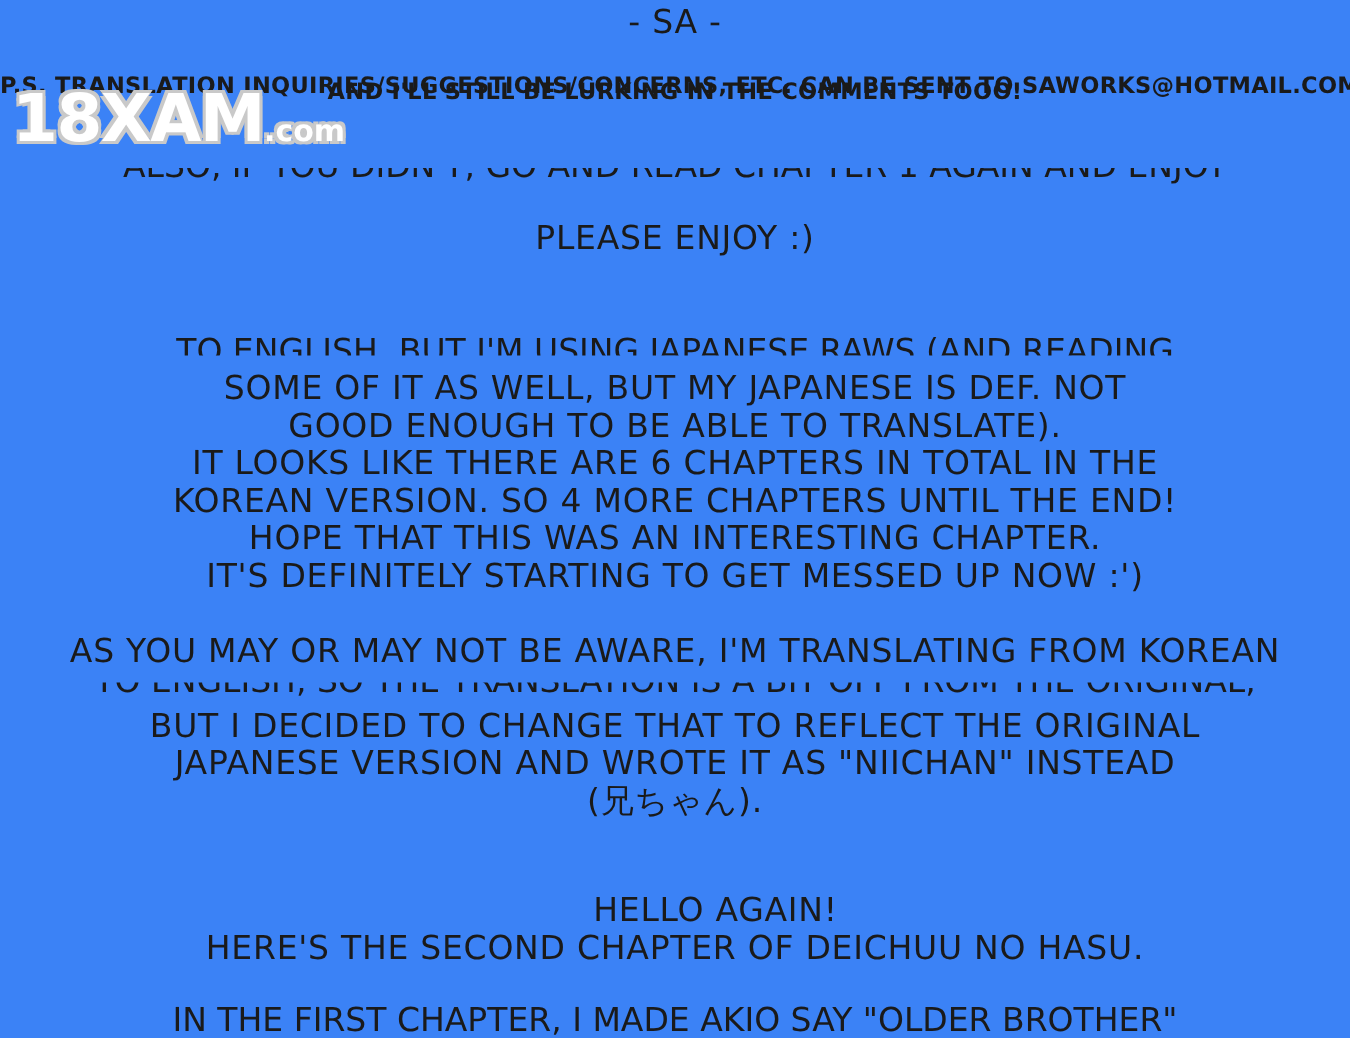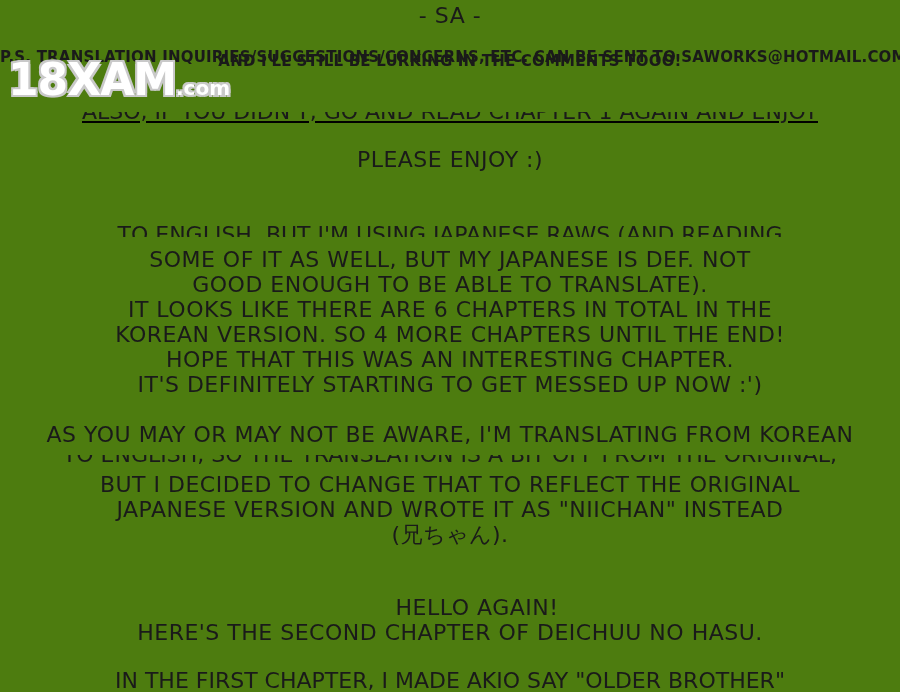--- a/index.html
+++ b/index.html
@@ -11,21 +11,21 @@
     height: 692px;
     background: #ffffff;
     font-family: "DejaVu Sans", sans-serif;
     overflow: hidden;
     position: relative;
   }
   .page {
     position: relative;
     width: 900px;
     height: 692px;
-    background: #4d7c0f;
+    background: #3b82f6;
   }
   .line {
     position: absolute;
     left: 0;
     width: 900px;
     text-align: center;
     color: #1a1a1a;
     font-family: "DejaVu Sans", sans-serif;
     letter-spacing: 0.5px;
     white-space: nowrap;
@@ -87,21 +87,21 @@
 </head>
 <body>
 
 <div class="page">
 
   <div class="line big" style="top:4px;">- SA -</div>
 
   <div class="line small" style="top:50px;">P.S. TRANSLATION INQUIRIES/SUGGESTIONS/CONCERNS, ETC. CAN BE SENT TO SAWORKS@HOTMAIL.COM</div>
   <div class="line small" style="top:54px;">AND I'LL STILL BE LURKING IN THE COMMENTS TOOO!</div>
 
-  <div class="half-hidden" style="top:112px;text-decoration:underline;">
+  <div class="half-hidden" style="top:112px;">
     <span>ALSO, IF YOU DIDN'T, GO AND READ CHAPTER 1 AGAIN AND ENJOY</span>
   </div>
 
   <div class="line big" style="top:148px;">PLEASE ENJOY :)</div>
 
   <div class="half-hidden bottomcut" style="top:222px; height:15px;">
     <span>TO ENGLISH, BUT I'M USING JAPANESE RAWS (AND READING</span>
   </div>
   <div class="line big" style="top:248px;">SOME OF IT AS WELL, BUT MY JAPANESE IS DEF. NOT</div>
   <div class="line big" style="top:273px;">GOOD ENOUGH TO BE ABLE TO TRANSLATE).</div>

